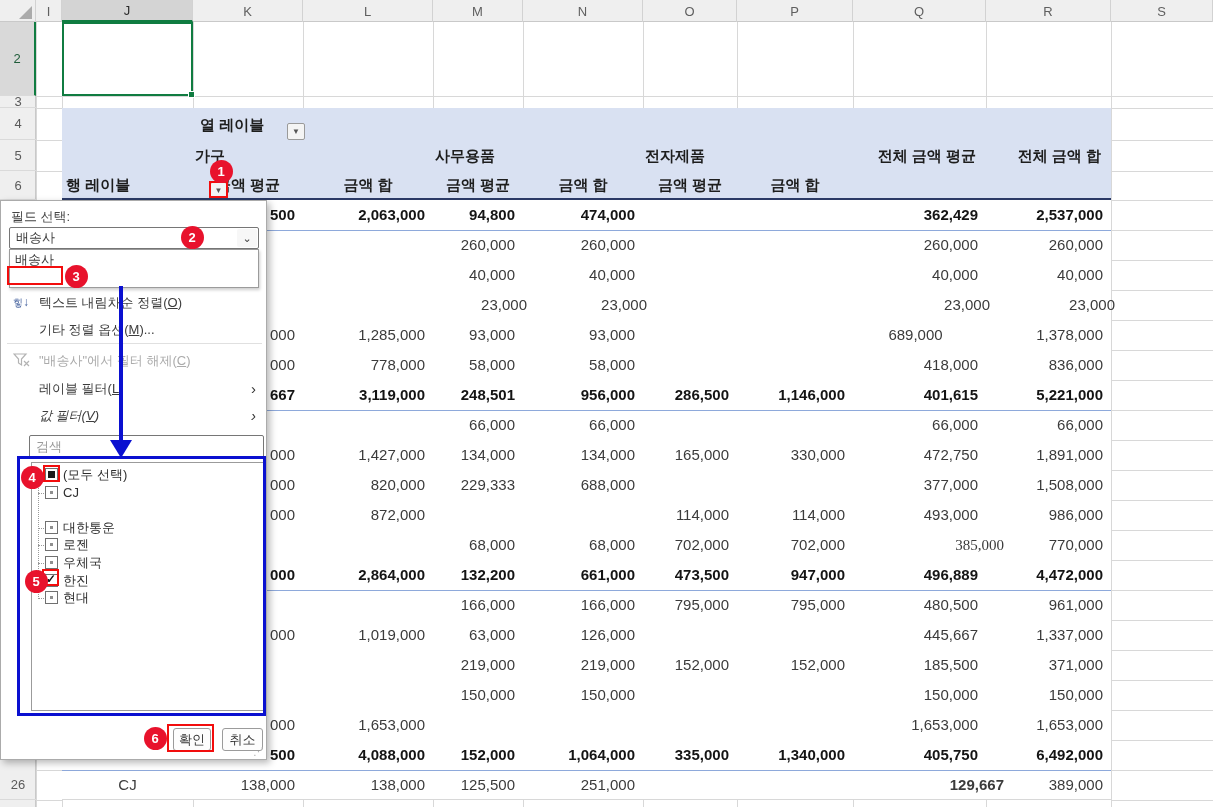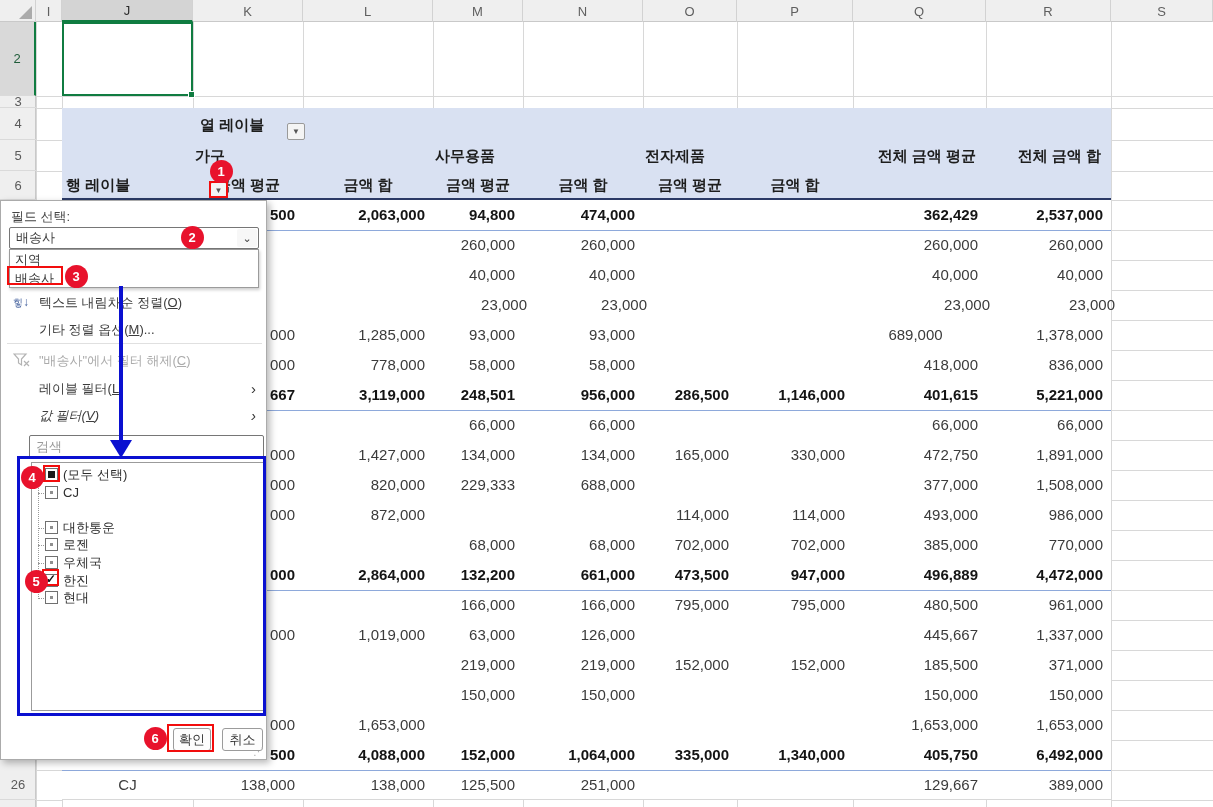--- a/index.html
+++ b/index.html
@@ -275,21 +275,21 @@
         <div class="cell" style="left: 581px; width: 94px;">114,000</div>
         <div class="cell" style="left: 675px; width: 116px;">114,000</div>
         <div class="cell" style="left: 791px; width: 133px;">493,000</div>
         <div class="cell" style="left: 924px; width: 125px;">986,000</div>
       </div>
       <div class="rownorm" style="position: absolute; left: 0px; top: 422px; width: 1049px; height: 30px;">
         <div class="cell" style="left: 371px; width: 90px;">68,000</div>
         <div class="cell" style="left: 461px; width: 120px;">68,000</div>
         <div class="cell" style="left: 581px; width: 94px;">702,000</div>
         <div class="cell" style="left: 675px; width: 116px;">702,000</div>
-        <div class="cell" style="left: 791px; width: 133px;">385,000</div>
+        <div class="cell" style="left: 817px; width: 133px; font-family: Liberation Serif, serif;">385,000</div>
         <div class="cell" style="left: 924px; width: 125px;">770,000</div>
       </div>
       <div class="rowbold" style="position: absolute; left: 0px; top: 452px; width: 1049px; height: 30px;">
         <div class="cell" style="left: 131px; width: 110px;">000</div>
         <div class="cell" style="left: 241px; width: 130px;">2,864,000</div>
         <div class="cell" style="left: 371px; width: 90px;">132,200</div>
         <div class="cell" style="left: 461px; width: 120px;">661,000</div>
         <div class="cell" style="left: 581px; width: 94px;">473,500</div>
         <div class="cell" style="left: 675px; width: 116px;">947,000</div>
         <div class="cell" style="left: 791px; width: 133px;">496,889</div>
@@ -340,37 +340,36 @@
         <div class="cell" style="left: 675px; width: 116px;">1,340,000</div>
         <div class="cell" style="left: 791px; width: 133px;">405,750</div>
         <div class="cell" style="left: 924px; width: 125px;">6,492,000</div>
       </div>
       <div class="rownorm" style="position: absolute; left: 0px; top: 662px; width: 1049px; height: 30px;">
         <div class="cell lbl" style="left: 0px; width: 131px;">CJ</div>
         <div class="cell" style="left: 131px; width: 110px;">138,000</div>
         <div class="cell" style="left: 241px; width: 130px;">138,000</div>
         <div class="cell" style="left: 371px; width: 90px;">125,500</div>
         <div class="cell" style="left: 461px; width: 120px;">251,000</div>
-        <div class="cell" style="left: 791px; width: 133px;">129,667</div>
+        <div class="cell" style="left: 817px; width: 133px; font-weight: bold;">129,667</div>
         <div class="cell" style="left: 924px; width: 125px;">389,000</div>
       </div>
     </div>
 
   <div class="selection">
     <div class="handle"></div>
   </div>
 
   <div class="panel">
     <div class="fieldlabel">필드 선택:</div>
     <div class="combo">
       <span class="combo-val">배송사</span>
       <span class="combo-btn">⌄</span>
     </div>
     <div class="combo-list" id="combolist">
-        <div class="combo-opt">지역</div>
         <div class="combo-opt">배송사</div>
       </div>
     <div id="menuitems">
         <div class="menuitem" style="top: 91px;">
           <div class="micon">
             <span class="sorticon">힣<span class="arr">↓</span></span>
           </div>
           <div class="mtext">텍스트 내림차순 정렬(<u>O</u>)</div>
         </div>
         <div class="menuitem" style="top: 118px;">

